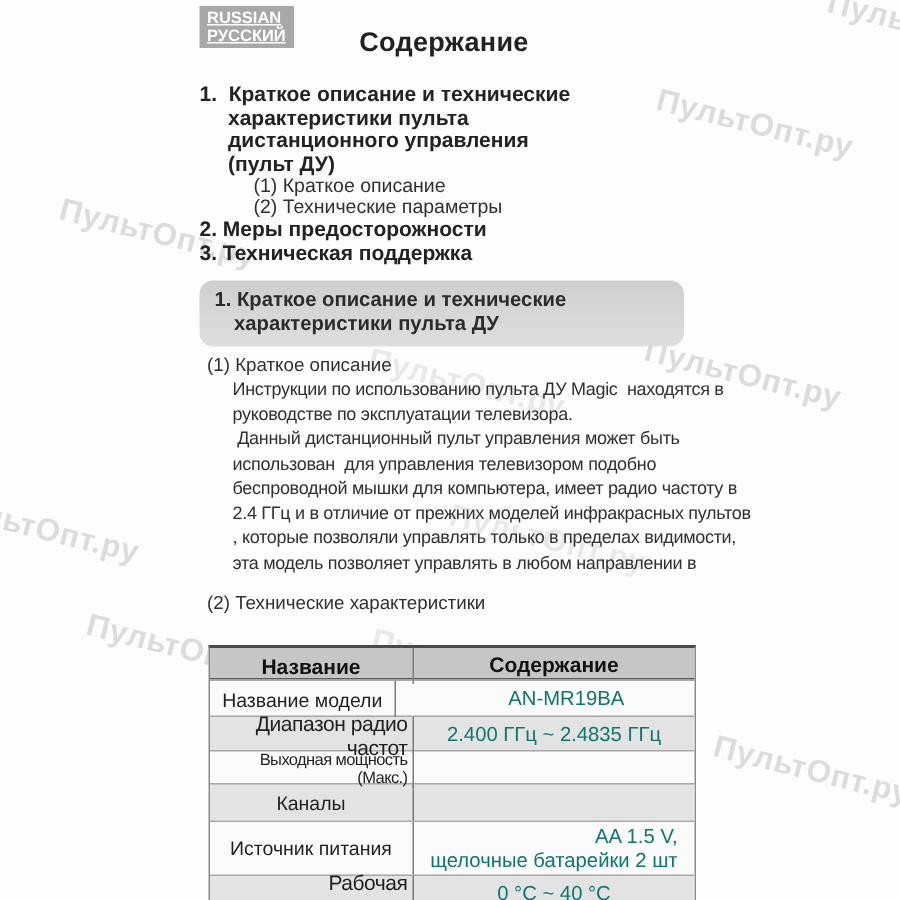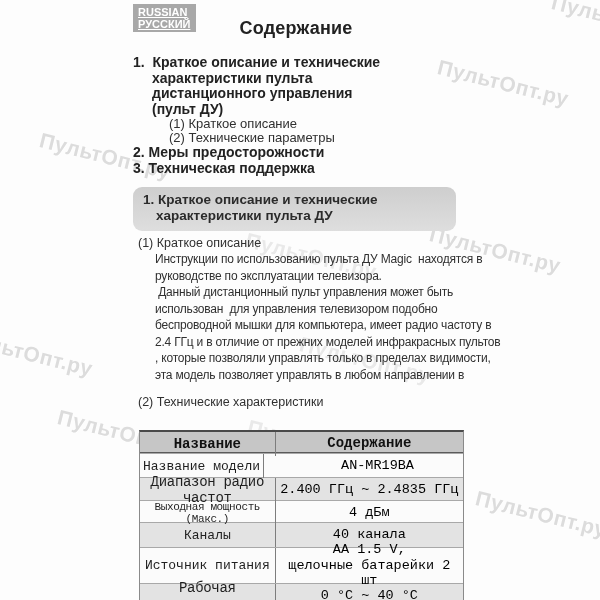--- a/index.html
+++ b/index.html
@@ -53,25 +53,25 @@
   .sub2-heading{position:absolute;left:138px;top:395px;z-index:1;font-size:12.5px;color:var(--text-body);white-space:pre;}
   
   .spec-table{
     position:absolute;left:139px;top:430px;width:323px;z-index:1;
     border:1px solid #8a8a8a;border-top:2px solid #4a4a4a;border-collapse:collapse;
     background:#fbfbfb;
   }
   .spec-table .trow{display:flex;border-top:1px solid #a8a8a8;}
   .spec-table .trow:first-child{border-top:none;}
   .tcell{
-    display:flex;align-items:center;justify-content:center;text-align:center;
-    box-sizing:border-box;padding:12px 3px;font-family:Liberation Mono, monospace;
+    display:flex;align-items:center;justify-content:center;text-align:right;
+    box-sizing:border-box;padding:12px 3px;
   }
   .tcell.name{width:42%;border-right:1px solid #7d7d7d;font-size:13px;color:#1f1f1f;}
-  .tcell.value{width:58%;font-size:13.5px;color:#000000;white-space:pre-line;line-height:15.5px;}
+  .tcell.value{width:58%;font-size:13.5px;color:#0f766e;white-space:pre-line;line-height:15.5px;}
   .trow.header{background:var(--table-header-bg);border-bottom:1px solid #5a5a5a;height:20px;}
   .trow.header .tcell{font-weight:700;font-size:14px;color:#111;}
   .trow.alt{background:var(--row-alt-bg);}
   .trow.r1{height:23px;gap:28px;}
   .trow.r2{height:22px;}
   .trow.r3{height:21px;}
   .trow.r4{height:24px;}
   .trow.r5{height:35px;}
   .trow.r6{height:23px;}
   .tcell.small{font-size:14px;letter-spacing:-0.3px;}
@@ -140,25 +140,23 @@
     <div class="trow r1">
       <div class="tcell name">Название модели</div>
       <div class="tcell value">AN-MR19BA</div>
     </div>
     <div class="trow r2 alt">
       <div class="tcell name small">Диапазон радио частот</div>
       <div class="tcell value">2.400 ГГц ~ 2.4835 ГГц</div>
     </div>
     <div class="trow r3">
       <div class="tcell name xsmall">Выходная мощность (Макс.)</div>
-      <div class="tcell value">4 дБм</div>
     </div>
     <div class="trow r4 alt">
       <div class="tcell name">Каналы</div>
-      <div class="tcell value">40 канала</div>
     </div>
     <div class="trow r5">
       <div class="tcell name">Источник питания</div>
       <div class="tcell value">AA 1.5 V,
 щелочные батарейки 2 шт</div>
     </div>
     <div class="trow r6 alt">
       <div class="tcell name small">Рабочая температура</div>
       <div class="tcell value">0 °C ~ 40 °C</div>
     </div>

